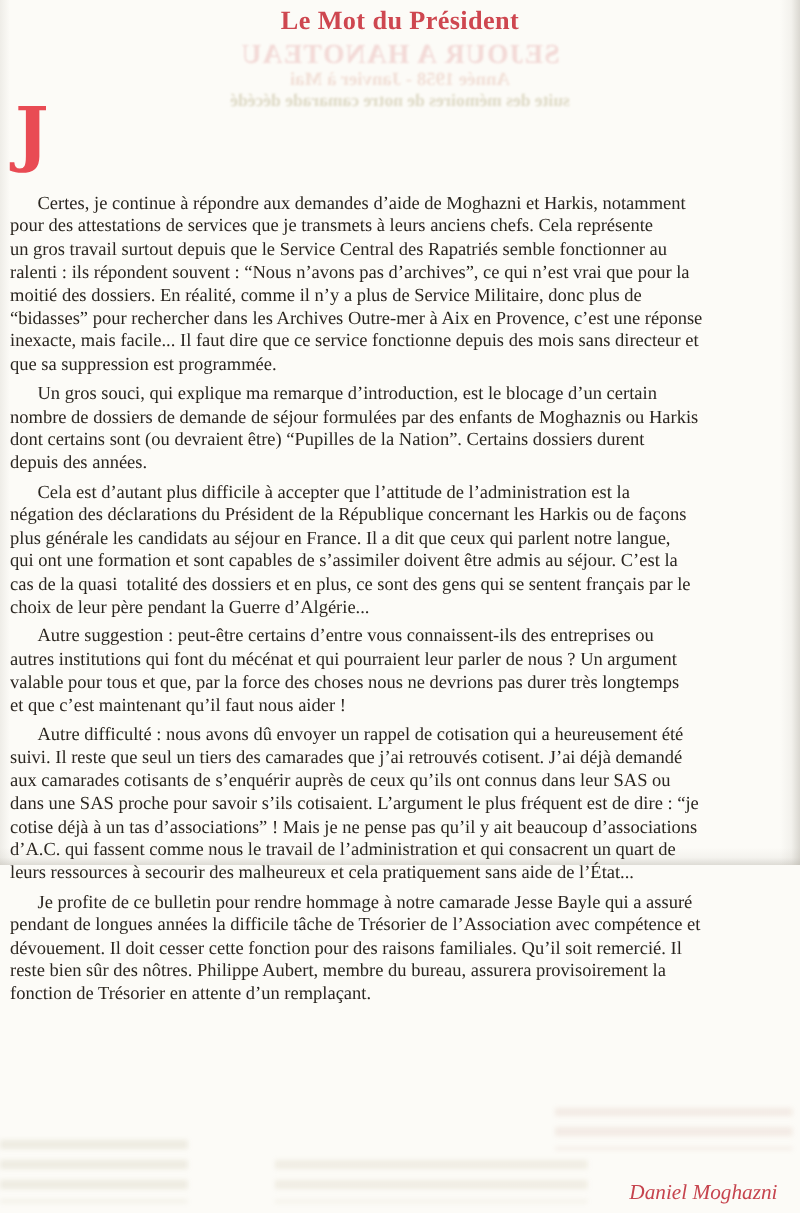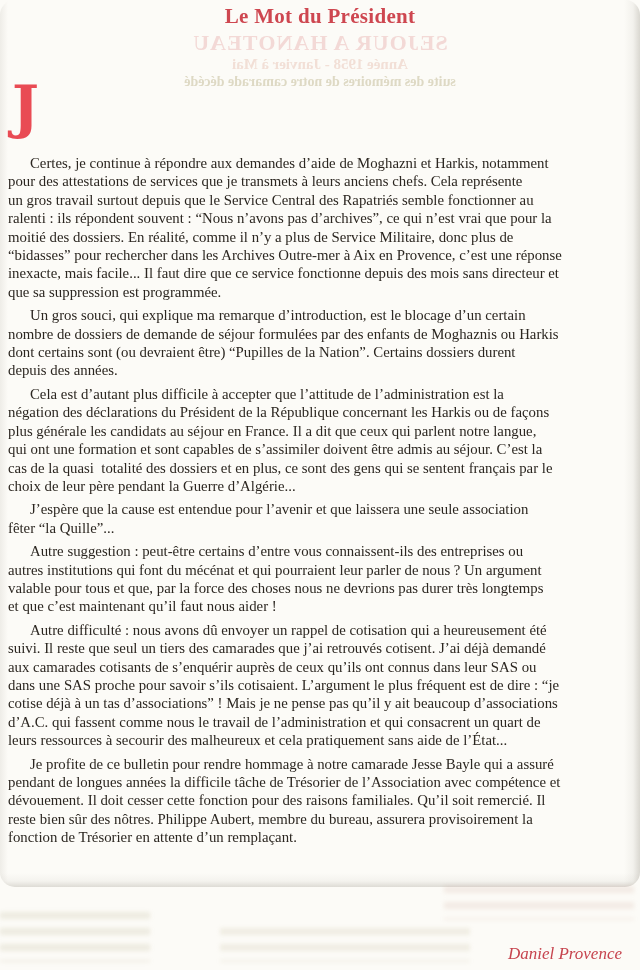--- a/index.html
+++ b/index.html
@@ -3,27 +3,26 @@
 <meta charset="utf-8">
 <style>
   html,body{margin:0;padding:0;}
   body{
     width:640px;height:970px;
     font-family:"Liberation Serif","DejaVu Serif",serif;
     background:#fcfbf7;
     overflow:hidden;
   }
   .page{
-    position:relative;width:640px;height:887px;
+    position:relative;width:640px;height:692px;
     background:
       linear-gradient(to left, rgba(176,172,162,0.45) 0px, rgba(176,172,162,0.12) 7px, rgba(176,172,162,0) 16px),
       linear-gradient(to top, rgba(176,172,162,0.40) 0px, rgba(176,172,162,0.10) 6px, rgba(176,172,162,0) 14px),
       linear-gradient(to right, rgba(176,172,162,0.18) 0px, rgba(176,172,162,0) 8px),
       #fcfbf7;
-    border-radius: 15px;
   }
   .title{
     margin:0;padding-top:4px;
     text-align:center;
     font-size:21px;font-weight:bold;
     color:#ce4750;
     letter-spacing:0.3px;
   }
   
   .bleed{
@@ -108,35 +107,33 @@
       <p><span>Un gros souci, qui explique ma remarque d’introduction, est le blocage d’un certain
 nombre de dossiers de demande de séjour formulées par des enfants de Moghaznis ou Harkis
 dont certains sont (ou devraient être) “Pupilles de la Nation”. Certains dossiers durent
 depuis des années.</span></p>
       <p><span>Cela est d’autant plus difficile à accepter que l’attitude de l’administration est la
 négation des déclarations du Président de la République concernant les Harkis ou de façons
 plus générale les candidats au séjour en France. Il a dit que ceux qui parlent notre langue,
 qui ont une formation et sont capables de s’assimiler doivent être admis au séjour. C’est la
 cas de la quasi  totalité des dossiers et en plus, ce sont des gens qui se sentent français par le
 choix de leur père pendant la Guerre d’Algérie...</span></p>
-      <p><span>J’espère que la cause est entendue pour l’avenir et que laissera une seule association
-fêter “la Quille”...</span></p>
       <p><span>Autre suggestion : peut-être certains d’entre vous connaissent-ils des entreprises ou
 autres institutions qui font du mécénat et qui pourraient leur parler de nous ? Un argument
 valable pour tous et que, par la force des choses nous ne devrions pas durer très longtemps
 et que c’est maintenant qu’il faut nous aider !</span></p>
       <p><span>Autre difficulté : nous avons dû envoyer un rappel de cotisation qui a heureusement été
 suivi. Il reste que seul un tiers des camarades que j’ai retrouvés cotisent. J’ai déjà demandé
 aux camarades cotisants de s’enquérir auprès de ceux qu’ils ont connus dans leur SAS ou
 dans une SAS proche pour savoir s’ils cotisaient. L’argument le plus fréquent est de dire : “</span><span class="it">je
 cotise déjà à un tas d’associations</span><span>” ! Mais je ne pense pas qu’il y ait beaucoup d’associations
 d’A.C. qui fassent comme nous le travail de l’administration et qui consacrent un quart de
 leurs ressources à secourir des malheureux et cela pratiquement sans aide de l’État...</span></p>
       <p><span>Je profite de ce bulletin pour rendre hommage à notre camarade Jesse Bayle qui a assuré
 pendant de longues années la difficile tâche de Trésorier de l’Association avec compétence et
 dévouement. Il doit cesser cette fonction pour des raisons familiales. Qu’il soit remercié. Il
 reste bien sûr des nôtres. Philippe Aubert, membre du bureau, assurera provisoirement la
 fonction de Trésorier en attente d’un remplaçant.</span></p>
     </div>
 
-  <p class="signature">Daniel Provence</p>
+  <p class="signature">Daniel Moghazni</p>
 
 </div>
 
 </body></html>

